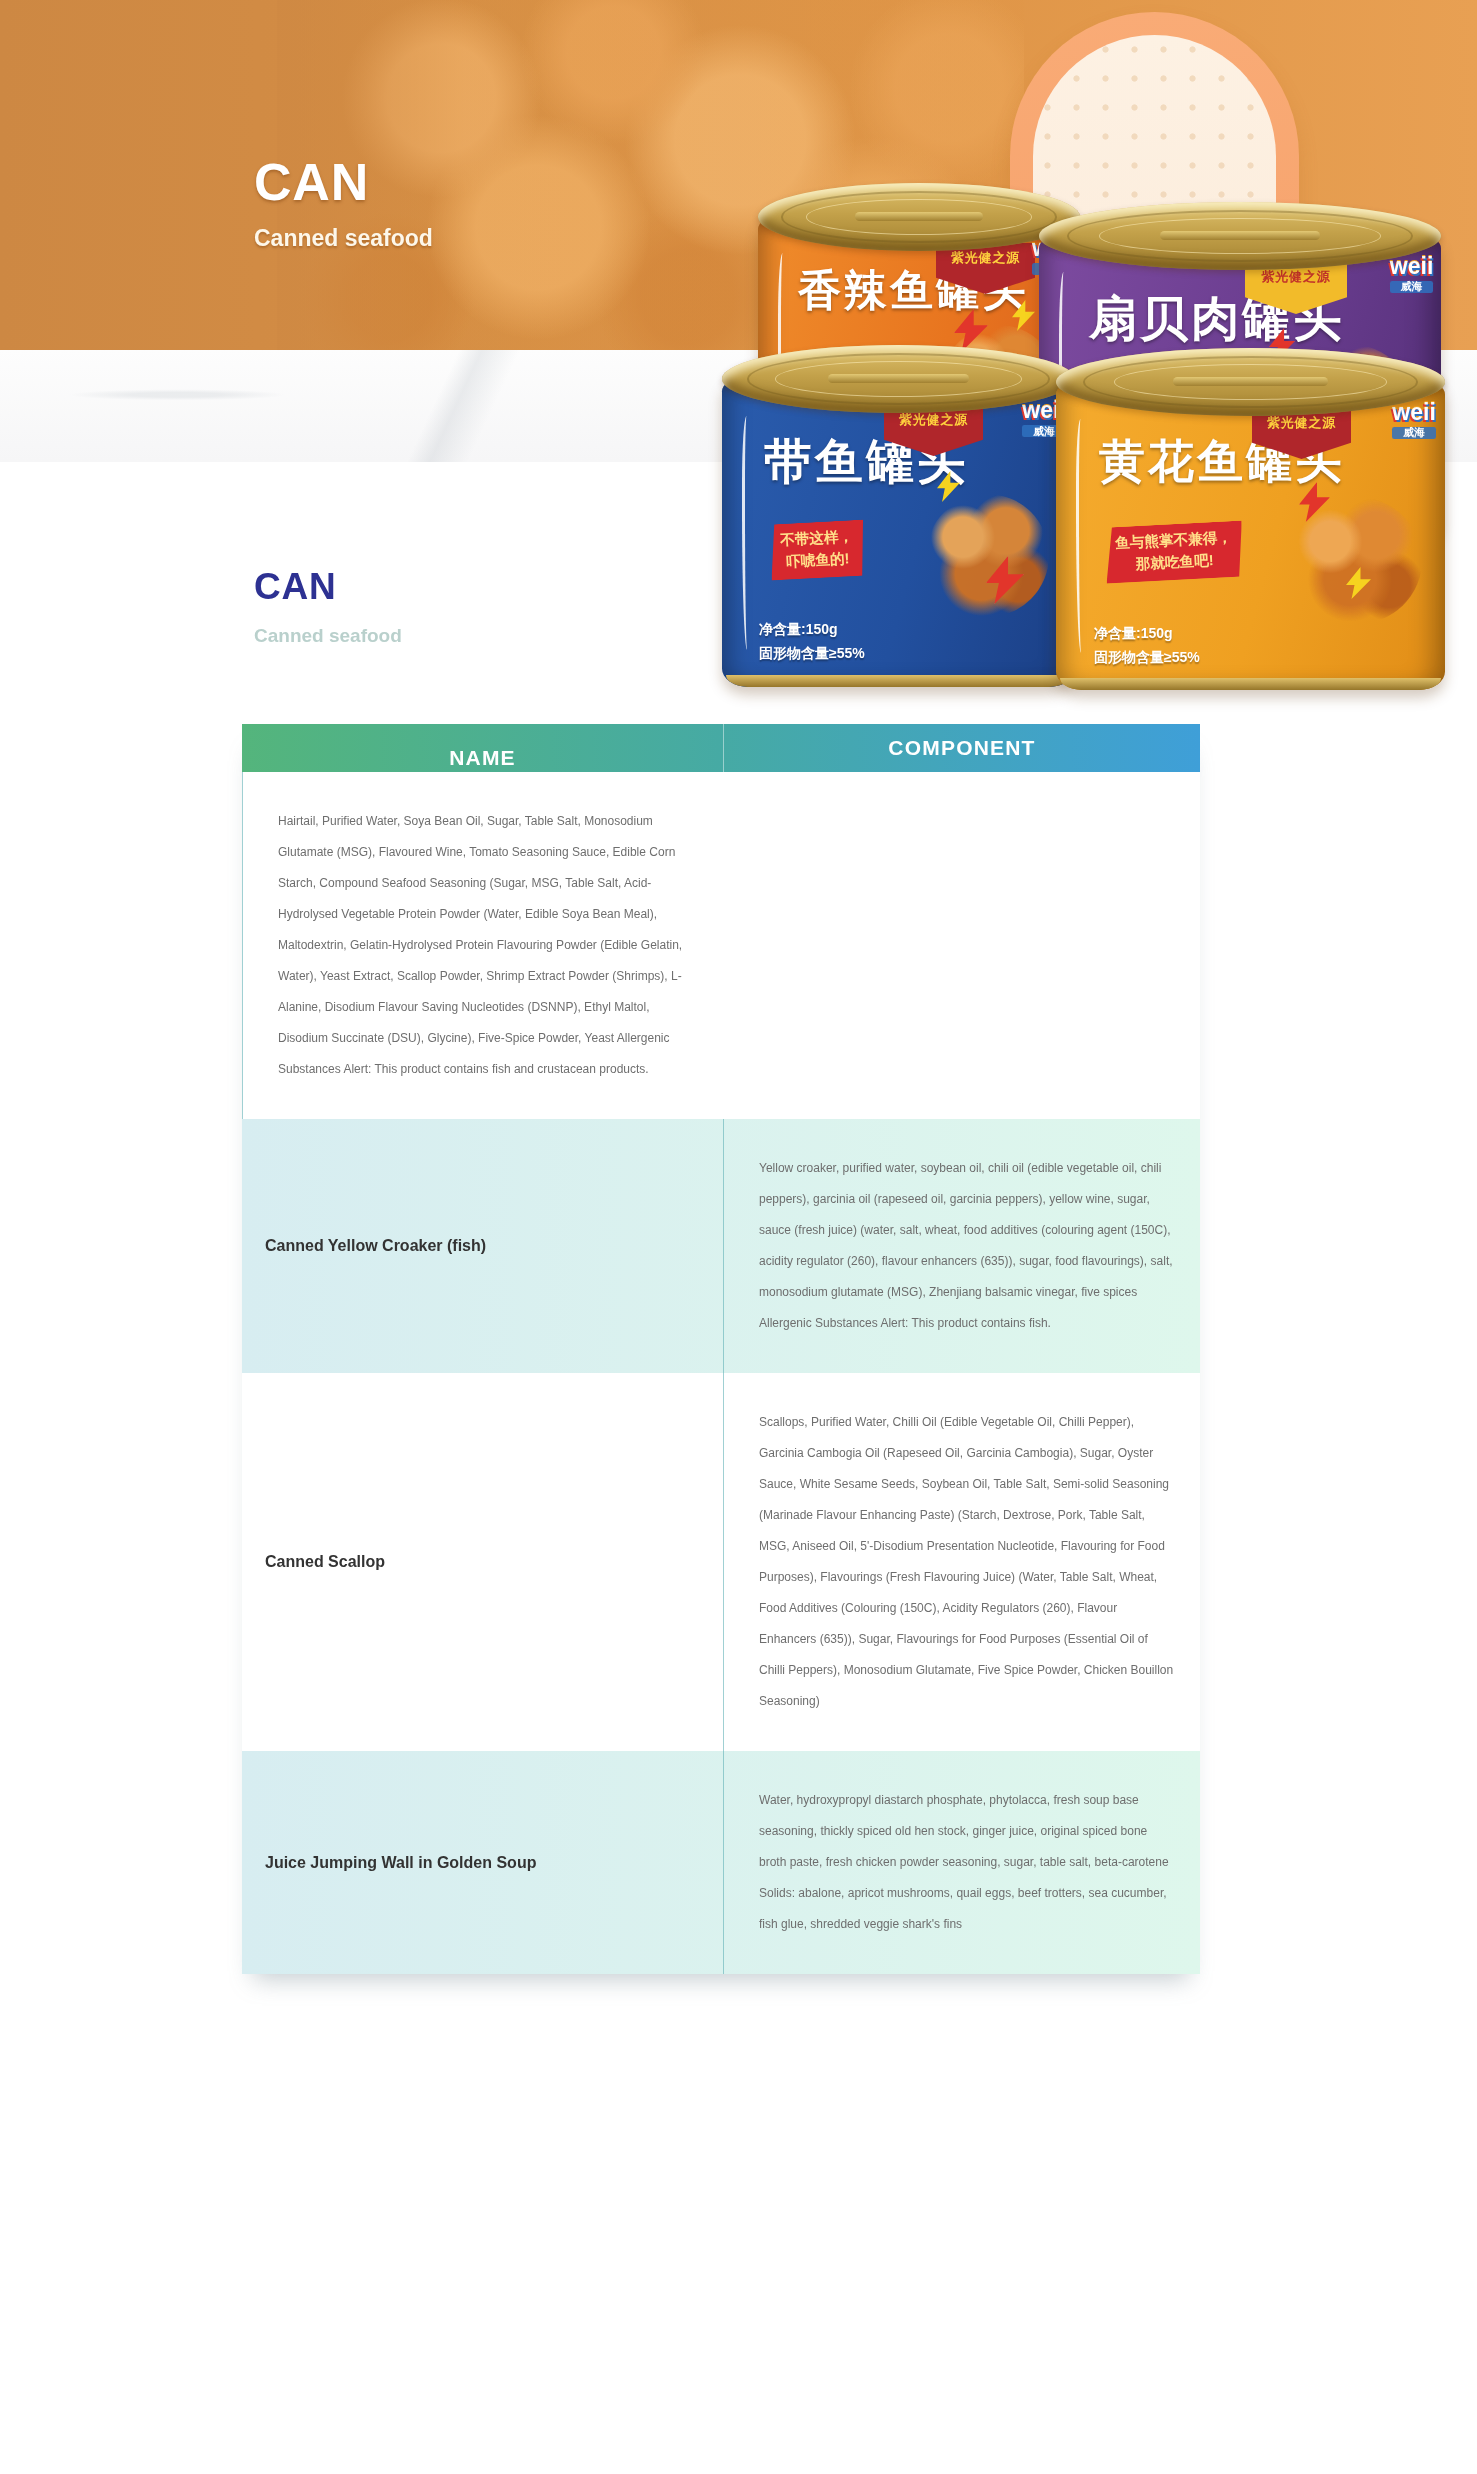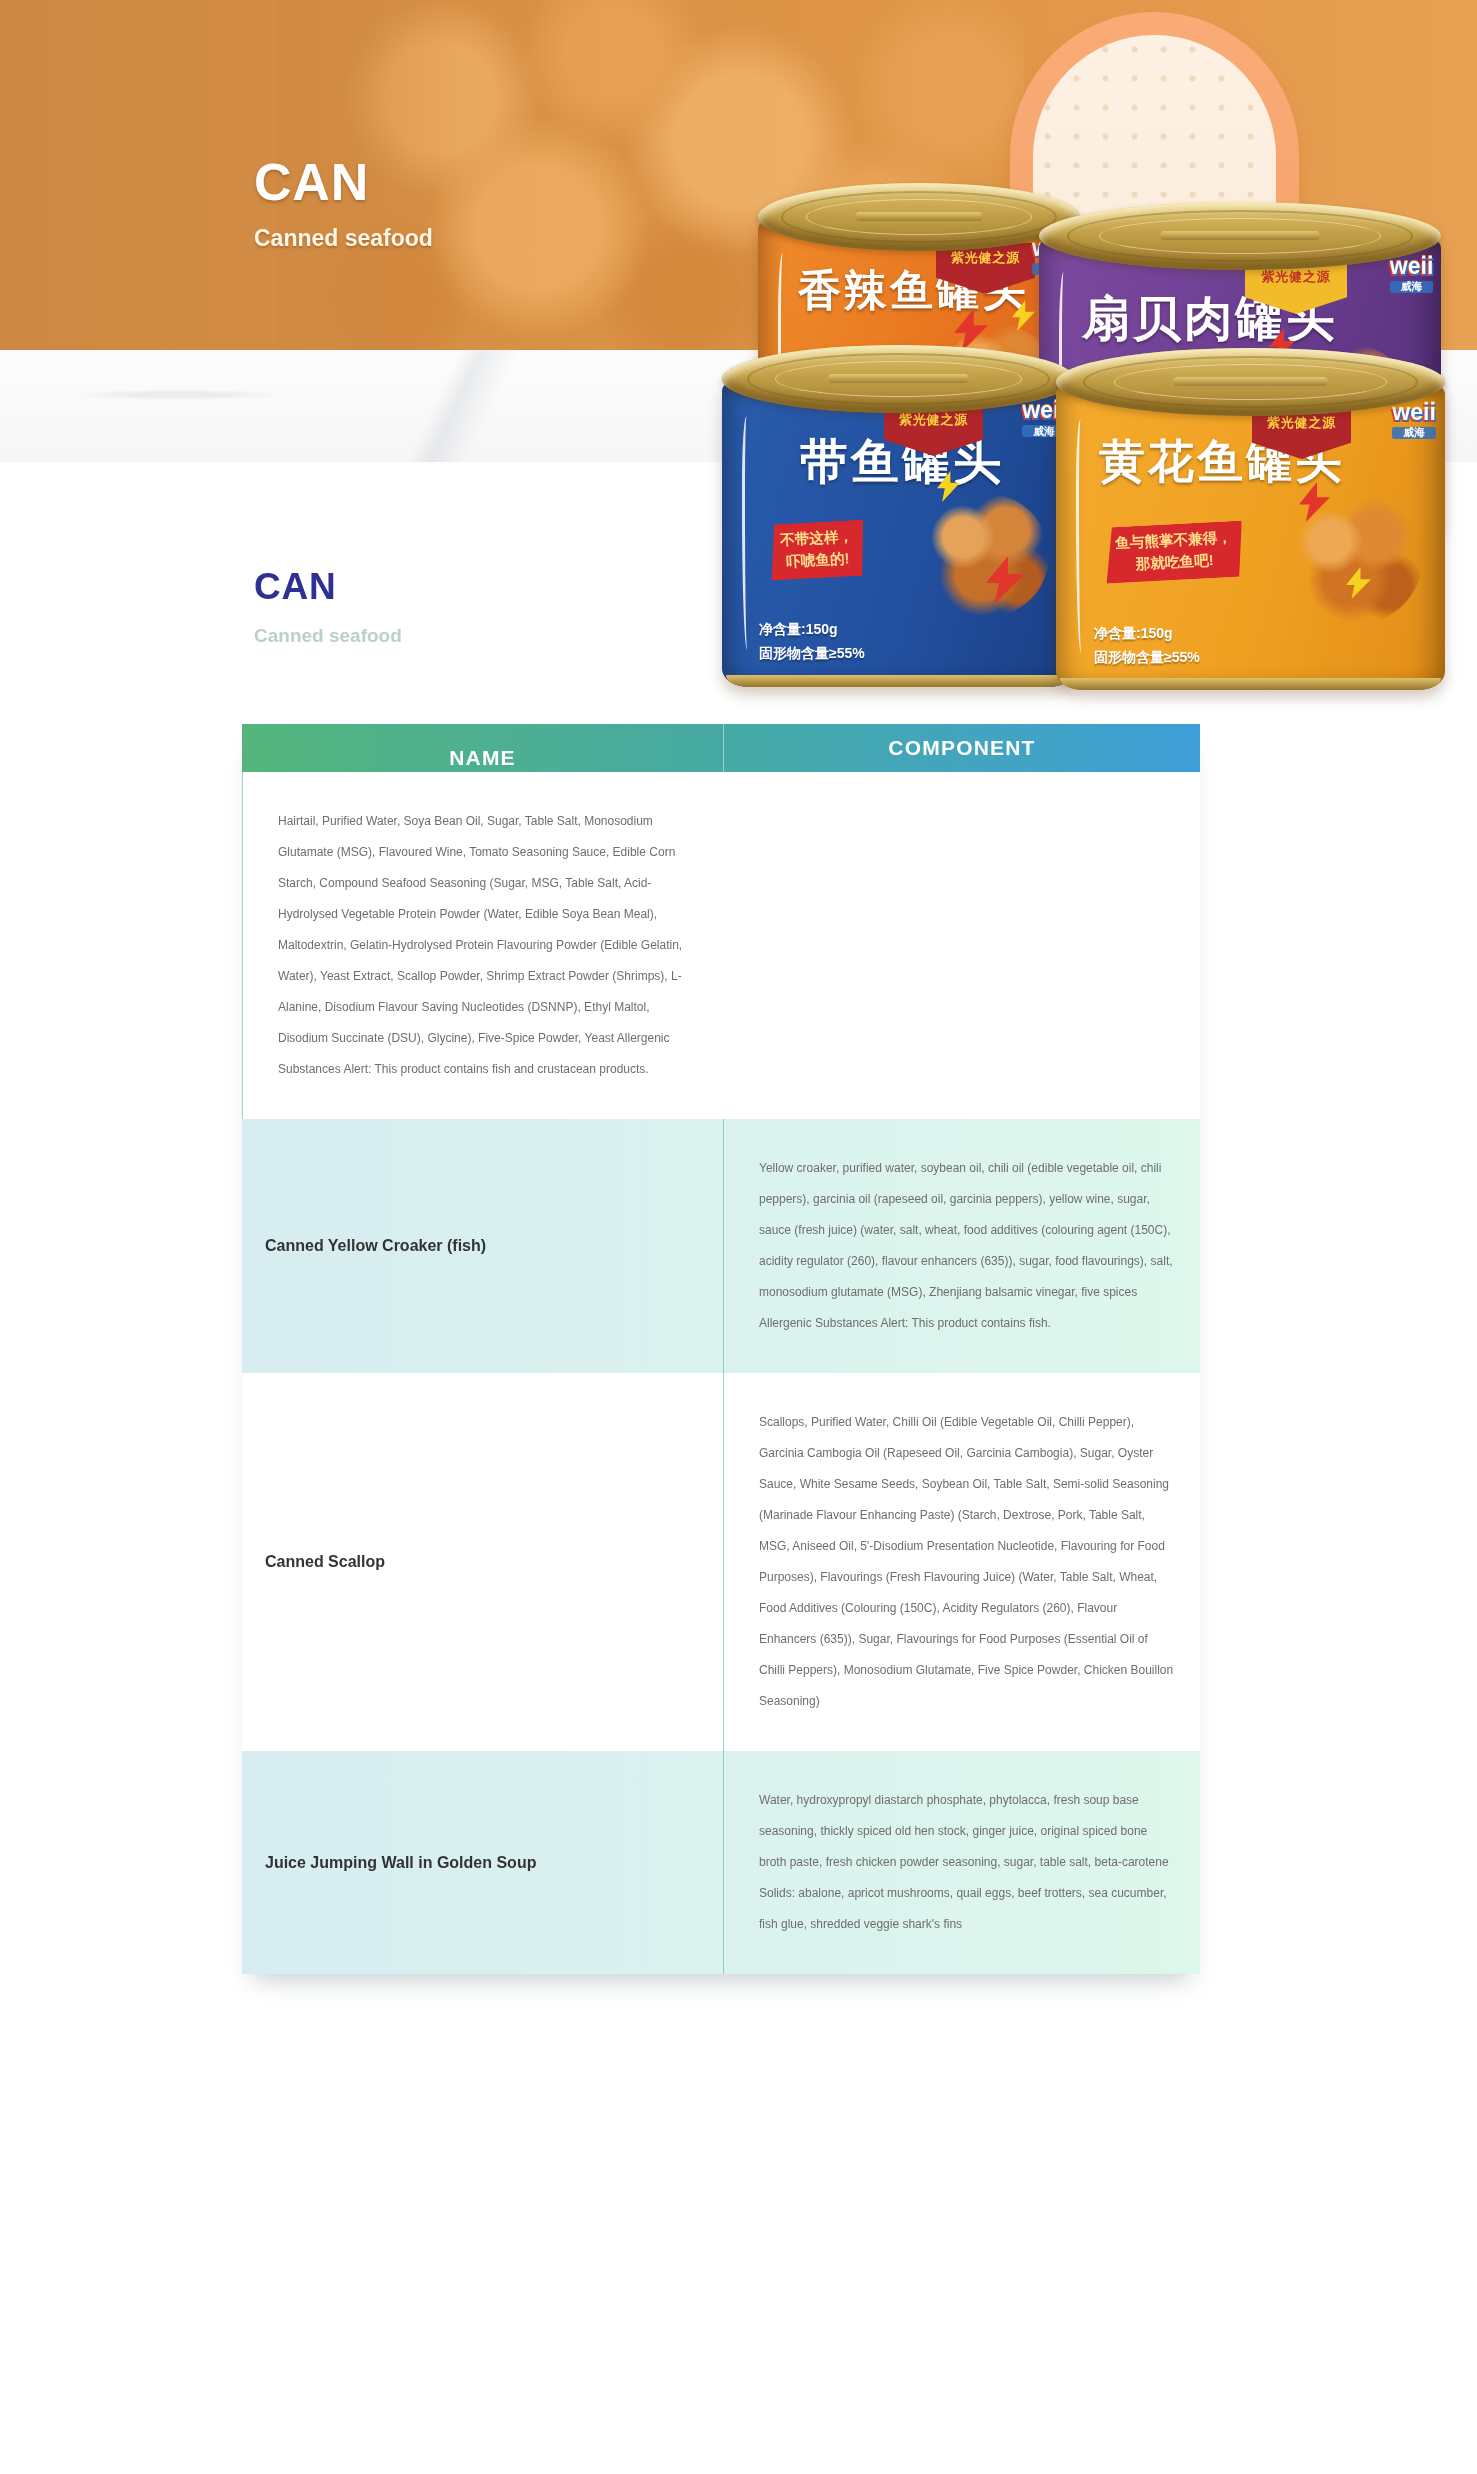--- a/index.html
+++ b/index.html
@@ -172,21 +172,21 @@
     </div>
 
     <div class="can can-scallopmeat">
       <div class="can-lid">
           <i class="ring1"></i>
           <i class="ring2"></i>
           <i class="tab"></i>
         </div>
       <div class="can-body">
         <div class="squiggle"></div>
-        <div class="can-title" style="left:43px; top:51px; font-size:48px;">扇贝肉罐头</div>
+        <div class="can-title" style="left:50px; top:51px; font-size:48px;">扇贝肉罐头</div>
         <div class="can-badge badge-yellow" style="right:94px; top:26px; width:102px; height:52px;">紫光健之源</div>
         <div class="can-brand" style="right:7.7px; top:18.5px;">
           <span class="brand-logo">weii</span>
           <span class="brand-name">威海</span>
         </div>
         <div class="can-ribbon ribbon-yellow" style="left:51px; top:145px;">
           <span class="l1">宠幸自己的味蕾，</span>
           <span class="l2">扇贝就要吃麻辣的!</span>
         </div>
         <div class="can-food" style="right:26px; top:108px; width:131px; height:131px;"></div>
@@ -196,21 +196,21 @@
     </div>
 
     <div class="can can-hairtail">
       <div class="can-lid">
           <i class="ring1"></i>
           <i class="ring2"></i>
           <i class="tab"></i>
         </div>
       <div class="can-body">
         <div class="squiggle"></div>
-        <div class="can-title" style="left:42px; top:51px; font-size:48px;margin-left:36px;">带鱼罐头</div>
+        <div class="can-title" style="left:42px; top:51px; font-size:48px;">带鱼罐头</div>
         <div class="can-badge badge-red" style="right:92px; top:26px; width:99px; height:51px;">紫光健之源</div>
         <div class="can-brand" style="right:9.2px; top:20px;">
           <span class="brand-logo">weii</span>
           <span class="brand-name">威海</span>
         </div>
         <div class="can-ribbon ribbon-red" style="left:48px; top:143px;">
           <span class="l1">不带这样，</span>
           <span class="l2">吓唬鱼的!</span>
         </div>
         <div class="can-food" style="right:26px; top:115px; width:123px; height:123px;"></div>

